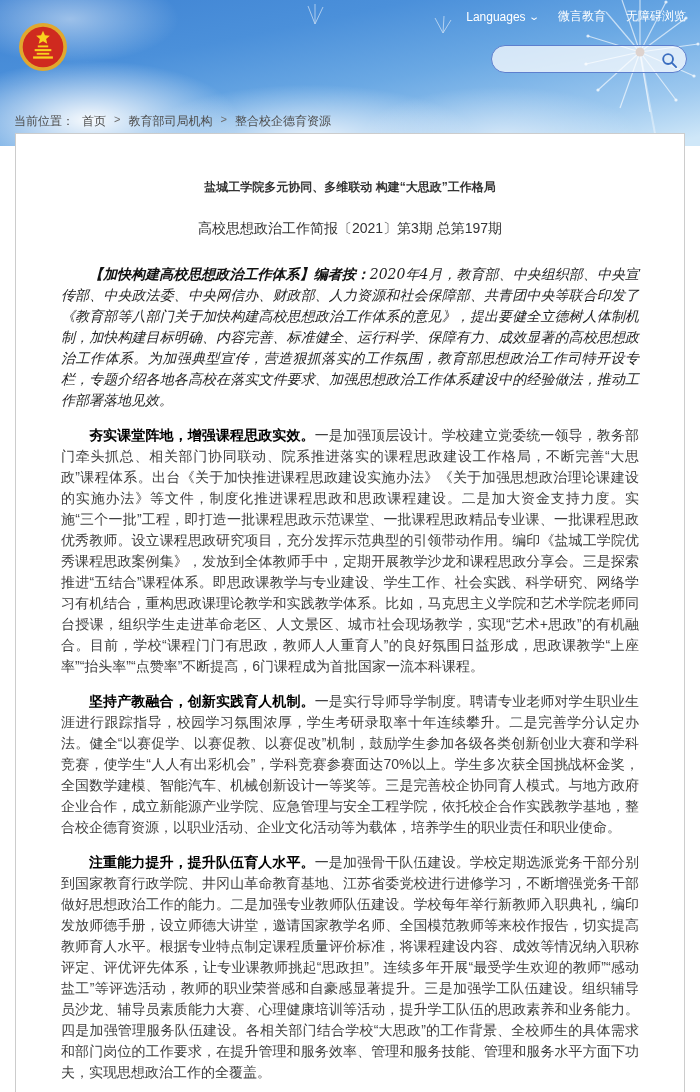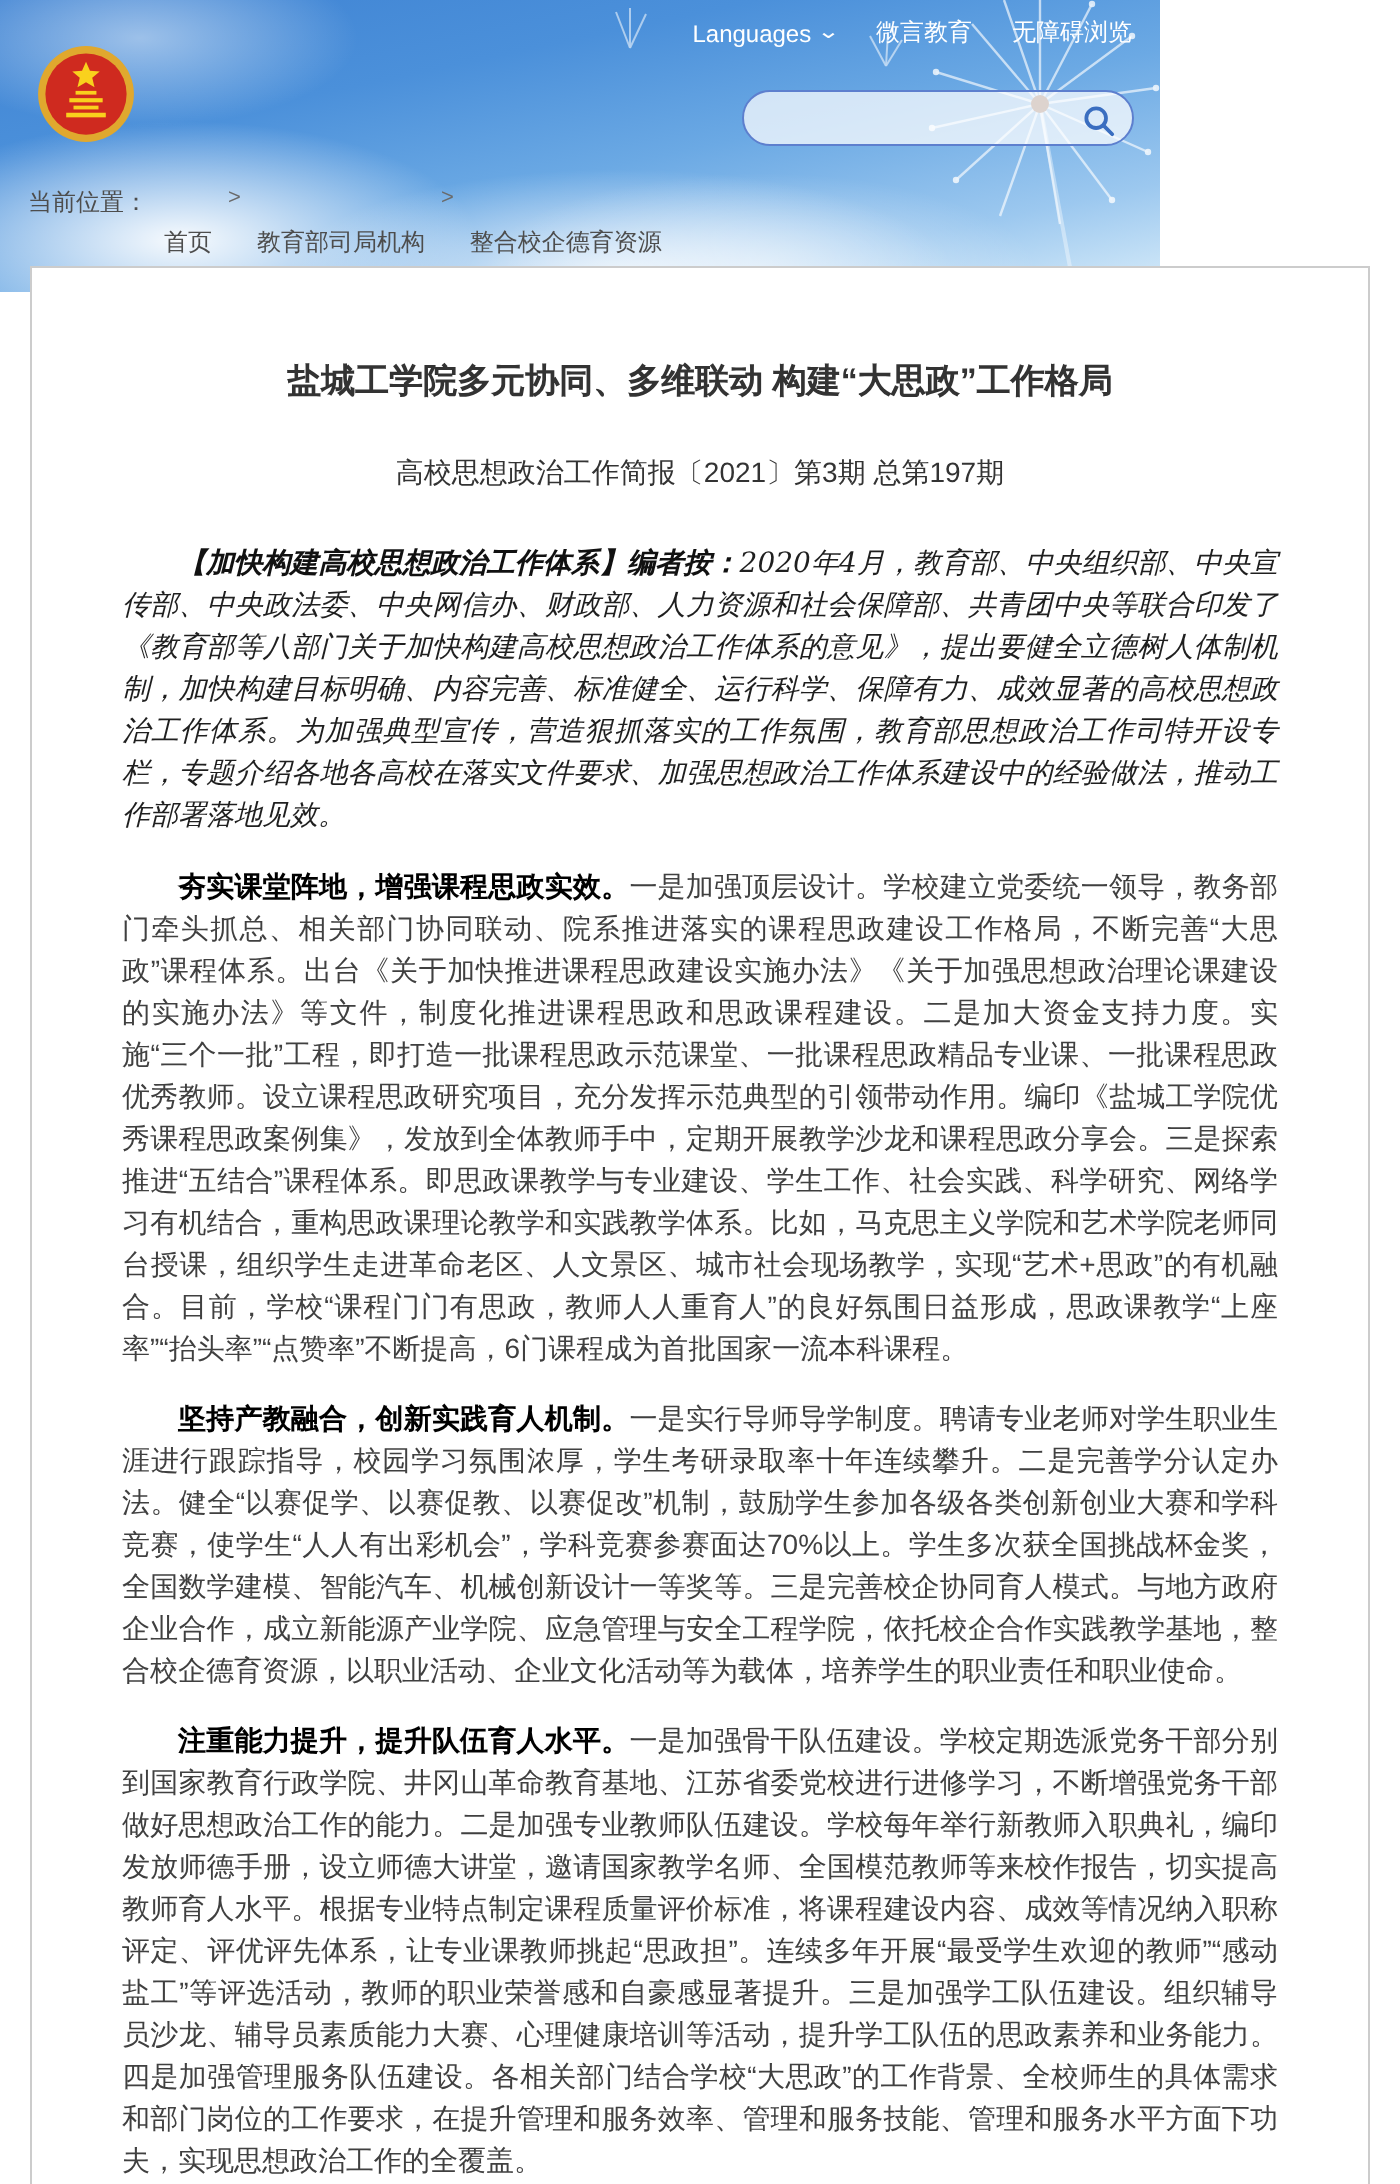--- a/index.html
+++ b/index.html
@@ -4,21 +4,21 @@
 <style>
   * { box-sizing: border-box; }
   html, body { margin: 0; padding: 0; }
   body {
     width: 700px; height: 1092px; overflow: hidden;
     background: #ffffff;
     font-family: "Liberation Sans", "DejaVu Sans", sans-serif;
   }
   
   .hero {
-    position: relative; width: 580px; height: 146px;
+    position: relative; width: 700px; height: 146px;
     background: linear-gradient(168deg, #3f83d3 0%, #4b90da 30%, #6ba9e4 55%, #9cc8ef 80%, #cfe7f8 97%);
     overflow: hidden;
   }
   .cloud { position: absolute; pointer-events: none;
     background: radial-gradient(ellipse at center, rgba(255,255,255,0.95) 0%, rgba(255,255,255,0) 70%); }
   .cloud.c1 { left: -60px; bottom: -34px; width: 300px; height: 120px; }
   .cloud.c2 { left: 140px; bottom: -48px; width: 340px; height: 110px; opacity: .85; }
   .cloud.c3 { left: -40px; top: -26px; width: 220px; height: 90px; opacity: .5; }
   .cloud.c4 { right: 60px; bottom: -40px; width: 280px; height: 100px; opacity: .55; }
   .dandelion { position: absolute; right: -12px; top: -6px; opacity: .85; }
@@ -53,34 +53,34 @@
     border: none; outline: none; background: transparent;
     width: 100%; font-size: 12px; color: #333;
   }
   .search-btn { position: absolute; right: 7px; top: 4px; width: 20px; height: 20px; cursor: pointer;
     display: flex; align-items: center; justify-content: center; }
 
   .breadcrumb {
     position: absolute; left: 14px; bottom: 16px;
     font-size: 12px; color: #4d4d4d; display: flex; align-items: flex-start; gap: 8px;
   }
-  .breadcrumb a { color: #4d4d4d; text-decoration: none; cursor: pointer; margin-top: 20px; }
+  .breadcrumb a { color: #4d4d4d; text-decoration: none; cursor: pointer; }
   .crumb-sep { color: #6a6a6a; font-size: 11px; }
 
   
   .card {
     position: relative; z-index: 2;
     width: 670px; margin: -13px auto 0;
     background: #ffffff; border: 1px solid #cccccc;
     min-height: 970px;
     padding: 44px 45px 36px;
   }
   .article-title {
     margin: 0 0 24px; text-align: center;
-    font-size: 17px; font-weight: bold; color: #333333; line-height: 1.5;
+    font-size: 12px; font-weight: bold; color: #333333; line-height: 1.5;
   }
   .article-issue { margin: 0 0 26px; text-align: center; font-size: 14px; color: #333333; }
 
   .para {
     margin: 0 0 14px; font-size: 14px; line-height: 21px;
     color: #404040; text-align: justify; text-indent: 2em;
   }
   .para .lead { font-weight: bold; color: #000000; }
   .para-note {
     font-family: "DejaVu Serif", "Liberation Serif", serif;

